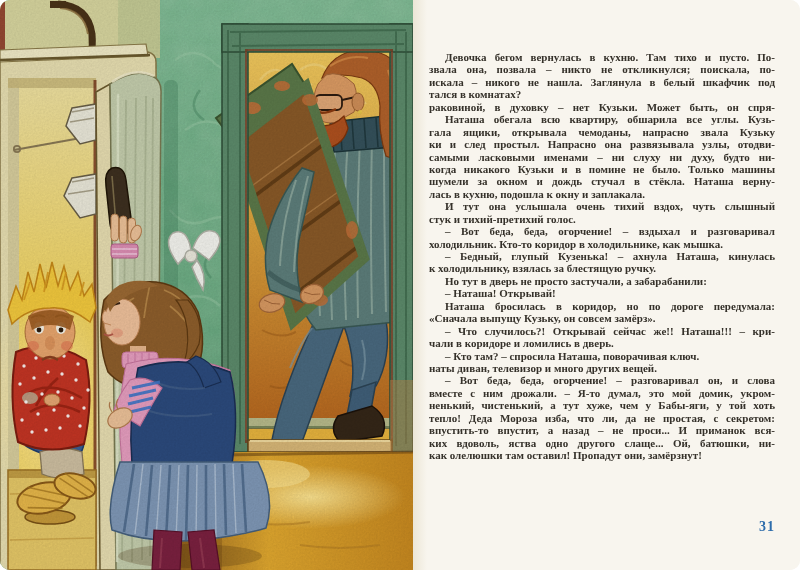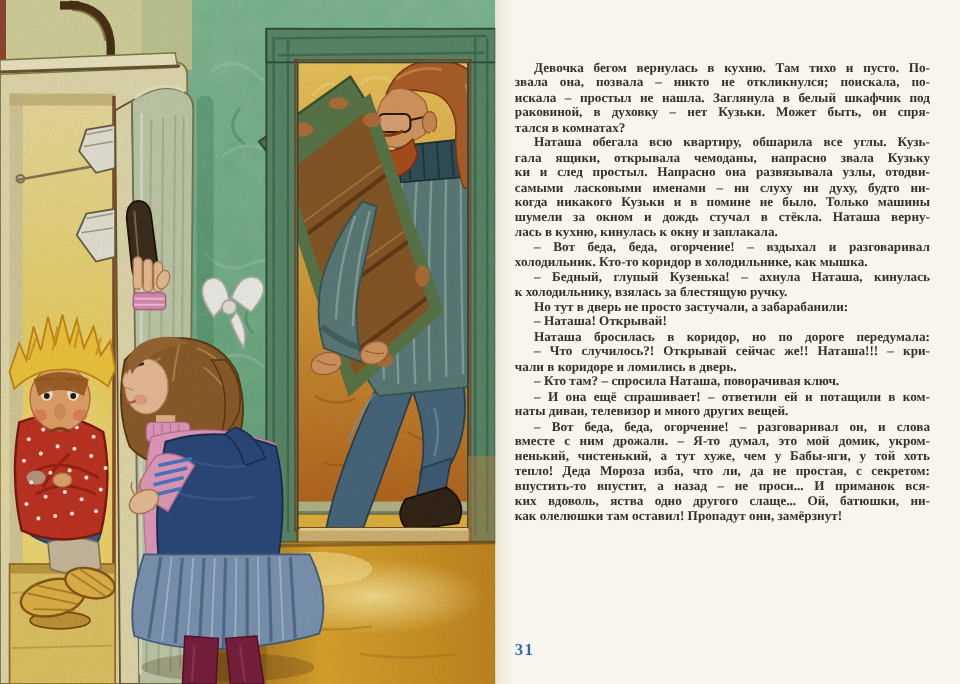--- a/index.html
+++ b/index.html
@@ -5,32 +5,32 @@
   :root{
     --canvas-bg:#ffffff; --page-bg:#f8f5ee; --ink:#35312a; --page-num:#2d6cab;
     --wall-green:#6fb087; --wall-green-deep:#3e7c58; --frame-green:#5d8c6c;
     --hall-gold:#edbf55; --hall-rust:#b4621c; --floor-amber:#e2a92f;
     --fridge-cream:#e9e0b2; --fridge-glow:#f6d969; --kuzka-red:#c53524;
     --girl-pink:#e89fc1; --sarafan-navy:#2c4b7e; --skirt-blue:#8099b8;
     --tights-maroon:#7c2140; --sweater-teal:#5e7f7c; --jeans-blue:#4a6a80;
   }
   *{margin:0;padding:0;box-sizing:border-box}
   body{width:800px;height:570px;background:var(--canvas-bg);font-family:"Liberation Serif",serif;overflow:hidden}
-  .spread{position:relative;width:800px;height:570px;border-radius:0;overflow:hidden;background:var(--page-bg)}
+  .spread{position:relative;width:800px;height:570px;border-radius:10px;overflow:hidden;background:var(--page-bg)}
   .illustration{position:absolute;left:0;top:0;width:413px;height:570px}
   .illustration svg{display:block}
   .page-right{position:absolute;left:413px;top:0;width:387px;height:570px;background:var(--page-bg)}
   .page-right::before{content:"";position:absolute;left:0;top:0;width:14px;height:100%;
      background:linear-gradient(90deg,#ece6d6,rgba(248,245,238,0));}
   .story-text{position:absolute;left:16px;top:51px;width:346px;
      font:700 11px/12.43px "Liberation Serif",serif;color:var(--ink);}
   .para .line{text-align:justify;text-align-last:justify;}
   .para .line.first{text-indent:16px;}
   .para .line.last{text-align-last:left;}
-  .page-number{position:absolute;top:535px;left:16px;width:346px;text-align:left;
+  .page-number{position:absolute;top:519px;left:16px;width:346px;text-align:right;
      font:700 14px "Liberation Serif",serif;color:var(--page-num);letter-spacing:1px;}
 </style>
 </head>
 <body>
 
 <div class="spread">
 
   <div class="illustration">
   <svg width="413" height="570" viewBox="0 0 413 570" xmlns="http://www.w3.org/2000/svg" aria-label="Girl with white hair bows in a pink sweater and blue pinafore holds the handle of an open refrigerator; a small shaggy-haired creature in a red polka-dot shirt sits shivering inside; through a green doorway a bearded man in a striped sweater and jeans carries a large cabinet along a golden hallway">
     <defs>
@@ -297,59 +297,63 @@
 
     <rect x="0" y="0" width="413" height="570" filter="url(#grain)" opacity=".1"></rect>
   </svg>
   </div>
 
   <div class="page-right">
     <div id="story-text" class="story-text">
         <div class="para">
           <div class="line first">Девочка бегом вернулась в кухню. Там тихо и пусто. По-</div>
           <div class="line">звала она, позвала – никто не откликнулся; поискала, по-</div>
-          <div class="line">искала – простыл не нашла. Заглянула в белый шкафчик под</div>
+          <div class="line">искала – никого не нашла. Заглянула в белый шкафчик под</div>
+          <div class="line last">тался в комнатах?</div>
           <div class="line">раковиной, в духовку – нет Кузьки. Может быть, он спря-</div>
-          <div class="line last">тался в комнатах?</div>
         </div>
         <div class="para">
           <div class="line first">Наташа обегала всю квартиру, обшарила все углы. Кузь-</div>
           <div class="line">гала ящики, открывала чемоданы, напрасно звала Кузьку</div>
           <div class="line">ки и след простыл. Напрасно она развязывала узлы, отодви-</div>
           <div class="line">самыми ласковыми именами – ни слуху ни духу, будто ни-</div>
           <div class="line">когда никакого Кузьки и в помине не было. Только машины</div>
           <div class="line">шумели за окном и дождь стучал в стёкла. Наташа верну-</div>
-          <div class="line last">лась в кухню, кинулась к окну и заплакала.</div>
+          <div class="line last">лась в кухню, подошла к окну и заплакала.</div>
+        </div>
+        <div class="para">
+          <div class="line first">И тут она услышала очень тихий вздох, чуть слышный</div>
+          <div class="line last">стук и тихий-претихий голос.</div>
         </div>
         <div class="para">
           <div class="line first">– Вот беда, беда, огорчение! – вздыхал и разговаривал</div>
           <div class="line last">холодильник. Кто-то коридор в холодильнике, как мышка.</div>
         </div>
         <div class="para">
           <div class="line first">– Бедный, глупый Кузенька! – ахнула Наташа, кинулась</div>
           <div class="line last">к холодильнику, взялась за блестящую ручку.</div>
         </div>
         <div class="para">
           <div class="line first last">Но тут в дверь не просто застучали, а забарабанили:</div>
         </div>
         <div class="para">
           <div class="line first last">– Наташа! Открывай!</div>
         </div>
         <div class="para">
           <div class="line first">Наташа бросилась в коридор, но по дороге передумала:</div>
+          <div class="line last">«Сначала выпущу Кузьку, он совсем замёрз».</div>
         </div>
         <div class="para">
           <div class="line first">– Что случилось?! Открывай сейчас же!! Наташа!!! – кри-</div>
           <div class="line last">чали в коридоре и ломились в дверь.</div>
         </div>
         <div class="para">
           <div class="line first last">– Кто там? – спросила Наташа, поворачивая ключ.</div>
         </div>
         <div class="para">
-          <div class="line first">– И она ещё спрашивает! – ответили ей и потащили в ком-</div>
           <div class="line last">наты диван, телевизор и много других вещей.</div>
         </div>
         <div class="para">
           <div class="line first">– Вот беда, беда, огорчение! – разговаривал он, и слова</div>
           <div class="line">вместе с ним дрожали. – Я-то думал, это мой домик, укром-</div>
           <div class="line">ненький, чистенький, а тут хуже, чем у Бабы-яги, у той хоть</div>
           <div class="line">тепло! Деда Мороза изба, что ли, да не простая, с секретом:</div>
           <div class="line">впустить-то впустит, а назад – не проси... И приманок вся-</div>
           <div class="line">ких вдоволь, яства одно другого слаще... Ой, батюшки, ни-</div>
           <div class="line last">как олелюшки там оставил! Пропадут они, замёрзнут!</div>

